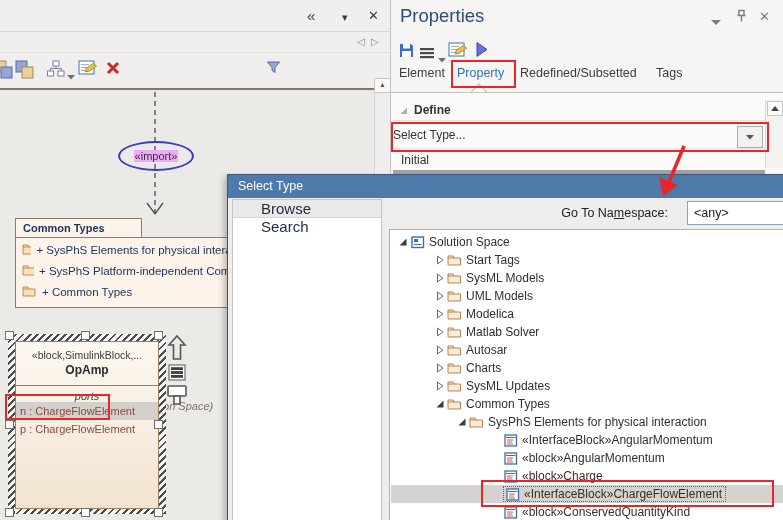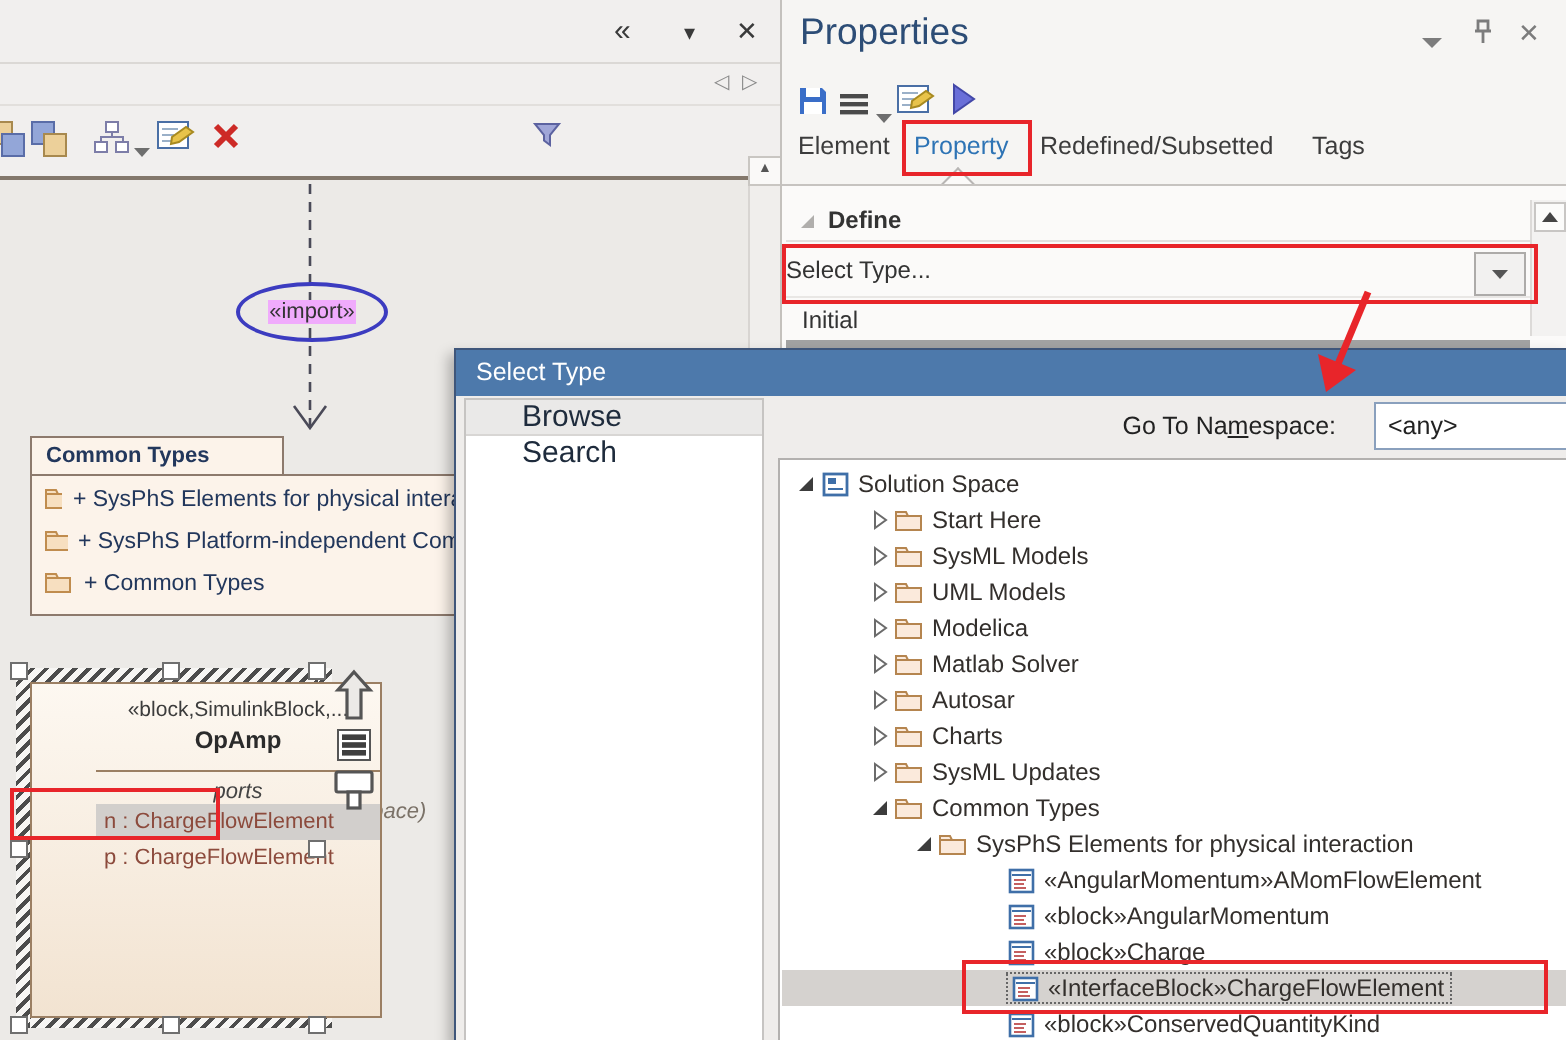--- a/index.html
+++ b/index.html
@@ -188,21 +188,21 @@
             </svg>
           <span class="lbl">+ Common Types</span>
         </div>
       </div>
       <div class="abs from-note">(from Solution Space)</div>
 
       <div class="abs hatch" style="left:8px;top:244px;width:158px;height:7px;"></div>
       <div class="abs hatch" style="left:8px;top:417px;width:158px;height:7px;"></div>
       <div class="abs hatch" style="left:8px;top:244px;width:7px;height:180px;"></div>
       <div class="abs hatch" style="left:159px;top:244px;width:7px;height:180px;"></div>
-      <div class="abs blk" style="top:251px;padding-left:32px;">
+      <div class="abs blk" style="top:251px;">
         <div class="blk-st">«block,SimulinkBlock,...</div>
         <div class="blk-name">OpAmp</div>
         <div class="blk-div"></div>
         <div class="blk-ports-lbl">ports</div>
         <div class="port-row hl">n : ChargeFlowElement</div>
         <div class="port-row">p : ChargeFlowElement</div>
       </div>
       <div class="abs handle" style="left:5px;top:241px;"></div>
       <div class="abs handle" style="left:81px;top:241px;"></div>
       <div class="abs handle" style="left:154px;top:241px;"></div>
@@ -348,21 +348,21 @@
           <span class="exp">
               <svg width="10" height="10">
                 <polygon points="2.5,1 8,5 2.5,9" fill="#fff" stroke="#6b6b6b"></polygon>
               </svg>
             </span>
           <span class="ticon">
               <svg width="15" height="13">
                 <path d="M1,4 v7 h12.5 v-7 z M1,4 v-2 h5 l1,2" fill="#fbeadc" stroke="#b5854f"></path>
               </svg>
             </span>
-          <span class="tlabel">Start Here</span>
+          <span class="tlabel">Start Tags</span>
         </div>
         <div class="trow l1">
           <span class="exp">
               <svg width="10" height="10">
                 <polygon points="2.5,1 8,5 2.5,9" fill="#fff" stroke="#6b6b6b"></polygon>
               </svg>
             </span>
           <span class="ticon">
               <svg width="15" height="13">
                 <path d="M1,4 v7 h12.5 v-7 z M1,4 v-2 h5 l1,2" fill="#fbeadc" stroke="#b5854f"></path>
@@ -475,21 +475,21 @@
           <span class="tlabel">SysPhS Elements for physical interaction</span>
         </div>
         <div class="trow l3">
           <span class="ticon">
               <svg width="14" height="13">
                 <rect x="1" y="1" width="11.5" height="11" fill="#fff" stroke="#3f6fa8" stroke-width="1.3"></rect>
                 <path d="M2,3.5 h9.5" stroke="#3f6fa8"></path>
                 <path d="M3,6 h6 M3,8 h5 M3,10 h6" stroke="#c45f5f"></path>
               </svg>
             </span>
-          <span class="tlabel">«AngularMomentum»AMomFlowElement</span>
+          <span class="tlabel">«InterfaceBlock»AngularMomentum</span>
         </div>
         <div class="trow l3">
           <span class="ticon">
               <svg width="14" height="13">
                 <rect x="1" y="1" width="11.5" height="11" fill="#fff" stroke="#3f6fa8" stroke-width="1.3"></rect>
                 <path d="M2,3.5 h9.5" stroke="#3f6fa8"></path>
                 <path d="M3,6 h6 M3,8 h5 M3,10 h6" stroke="#c45f5f"></path>
               </svg>
             </span>
           <span class="tlabel">«block»AngularMomentum</span>

